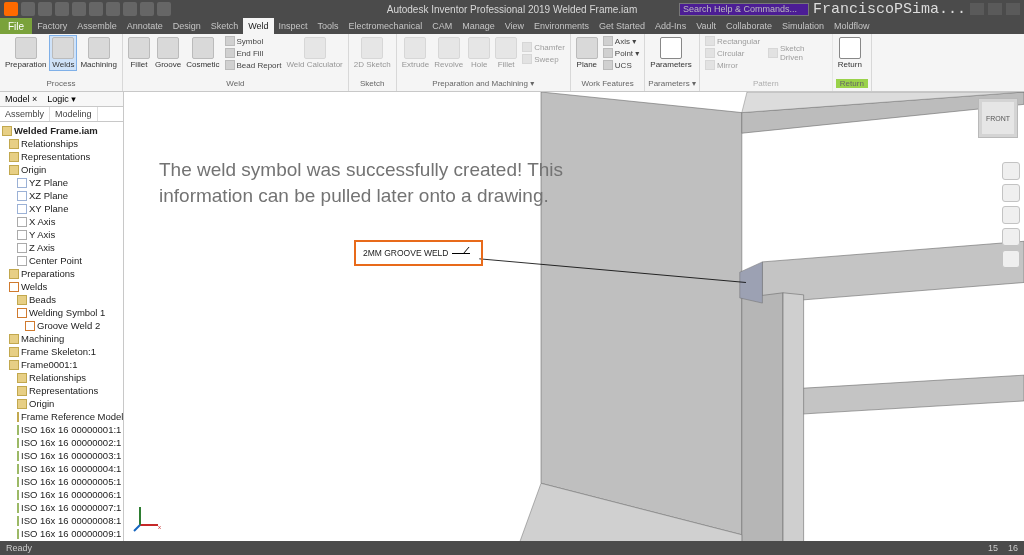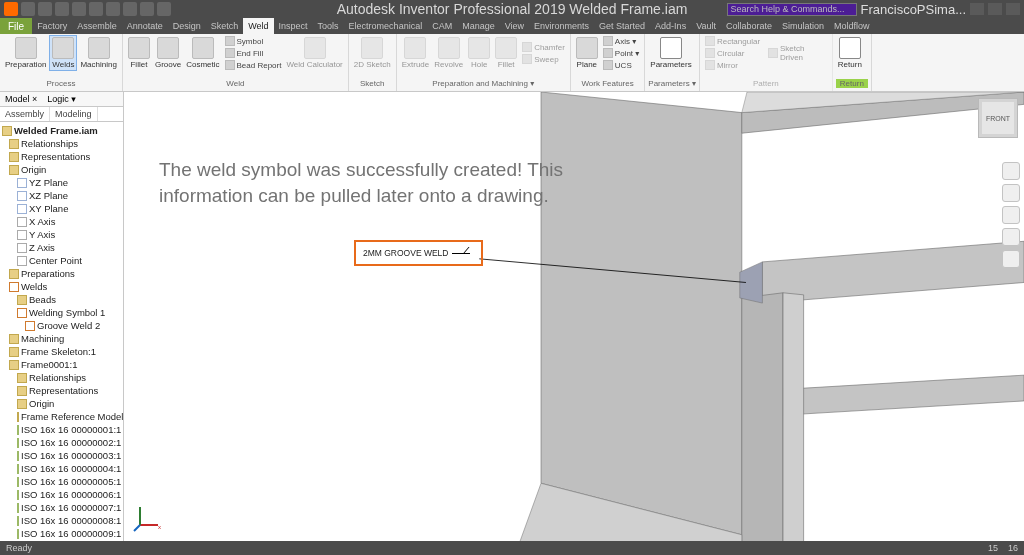--- a/index.html
+++ b/index.html
@@ -4,24 +4,24 @@
 <style>
   * { margin: 0; padding: 0; box-sizing: border-box; font-family: "Segoe UI", Tahoma, Arial, sans-serif; }
   body { width: 1024px; height: 555px; overflow: hidden; background: #fff; position: relative; font-size: 10px; }
 
   
   .titlebar { height: 18px; background: #4b4b4b; color: #e8e8e8; display: flex; align-items: center; position: relative; }
   .qat { display: flex; align-items: center; gap: 3px; padding-left: 4px; }
   .qat .logo { width: 14px; height: 14px; background: #ff6a00; border-radius: 2px; }
   .qat .qbtn { width: 14px; height: 14px; background: #666; border-radius: 2px; }
   .titlewrap { position: absolute; left: 0; right: 0; text-align: center; pointer-events: none; }
-  .titlebar .title { font-size: 14px; color: #d8d8d8; }
+  .titlebar .title { font-size: 10px; color: #d8d8d8; }
   .titlebar .right { margin-left: auto; display: flex; align-items: center; gap: 4px; padding-right: 4px; }
   .searchbox { width: 130px; height: 13px; background: #4c1d95; border: 1px solid #777; color: #bbb; font-size: 9px; padding: 0 3px; display: flex; align-items: center; }
-  .userchip { color: #ddd; font-size: 13px; }
+  .userchip { color: #ddd; font-size: 15px; font-family: Liberation Mono, monospace; }
   .winbtn { width: 14px; height: 12px; background: #5a5a5a; }
 
   
   .menustrip { height: 16px; background: #4b4b4b; display: flex; align-items: center; padding-left: 0; }
   .filetab { background: #7aa23b; color: #fff; padding: 1px 8px; font-size: 10px; height: 16px; display: flex; align-items: center; }
   .menuitem { color: #c5c5c5; font-size: 9px; padding: 0 5px; cursor: pointer; }
   .menuitem.active { background: #f5f5f5; color: #222; height: 16px; display: flex; align-items: center; }
 
   
   .ribbon { height: 58px; background: #f5f5f5; border-bottom: 1px solid #c8c8c8; display: flex; font-size: 9px; color: #333; }

